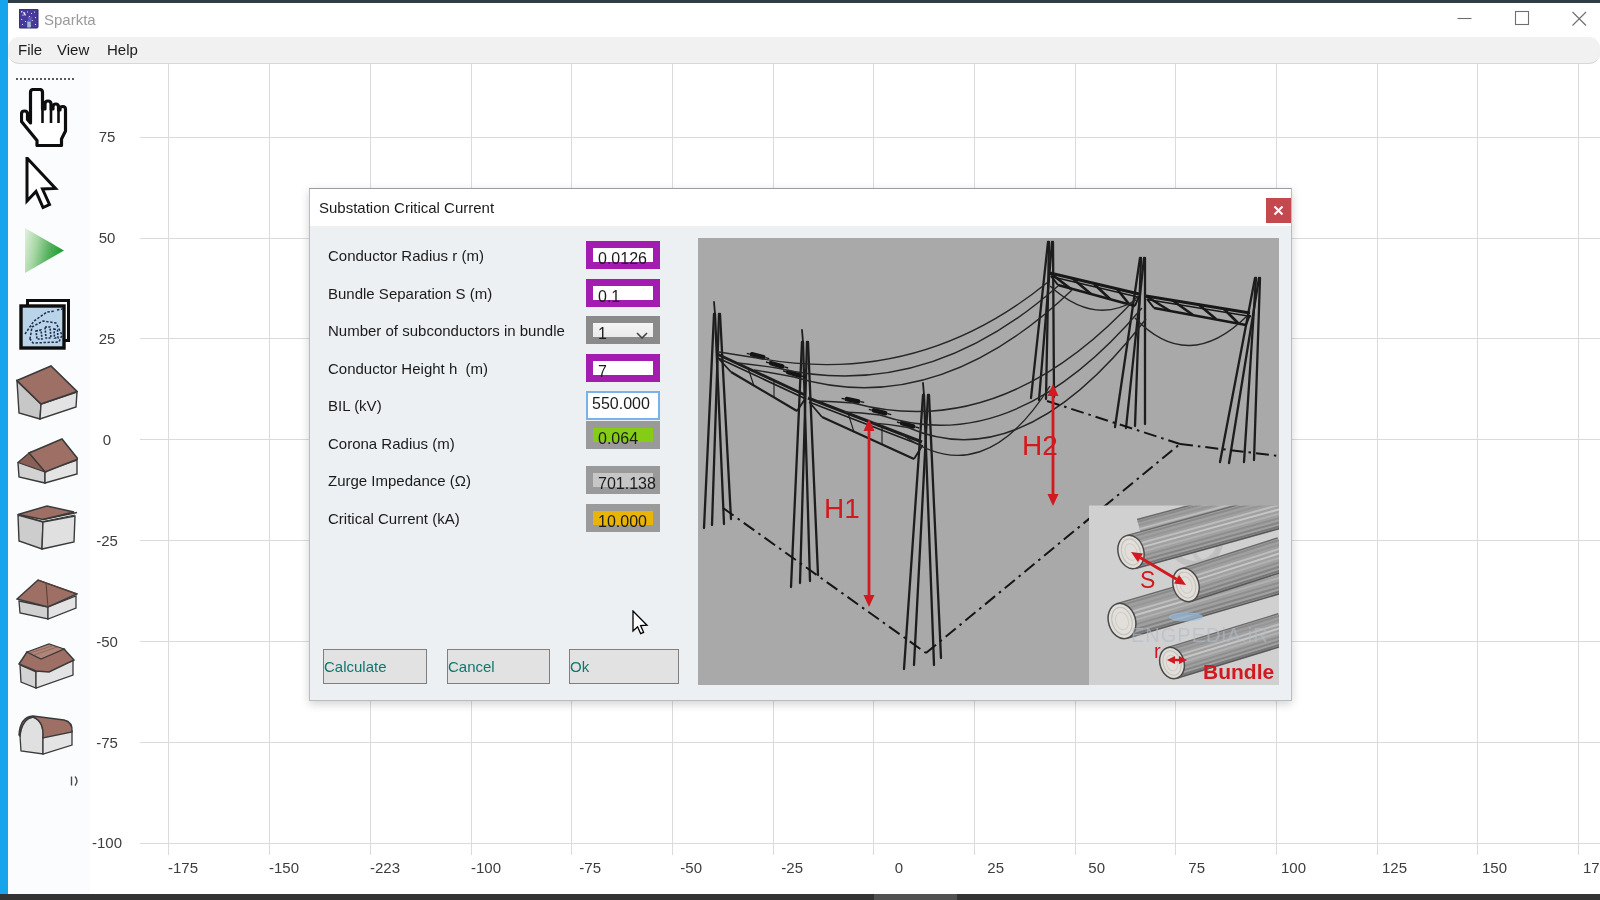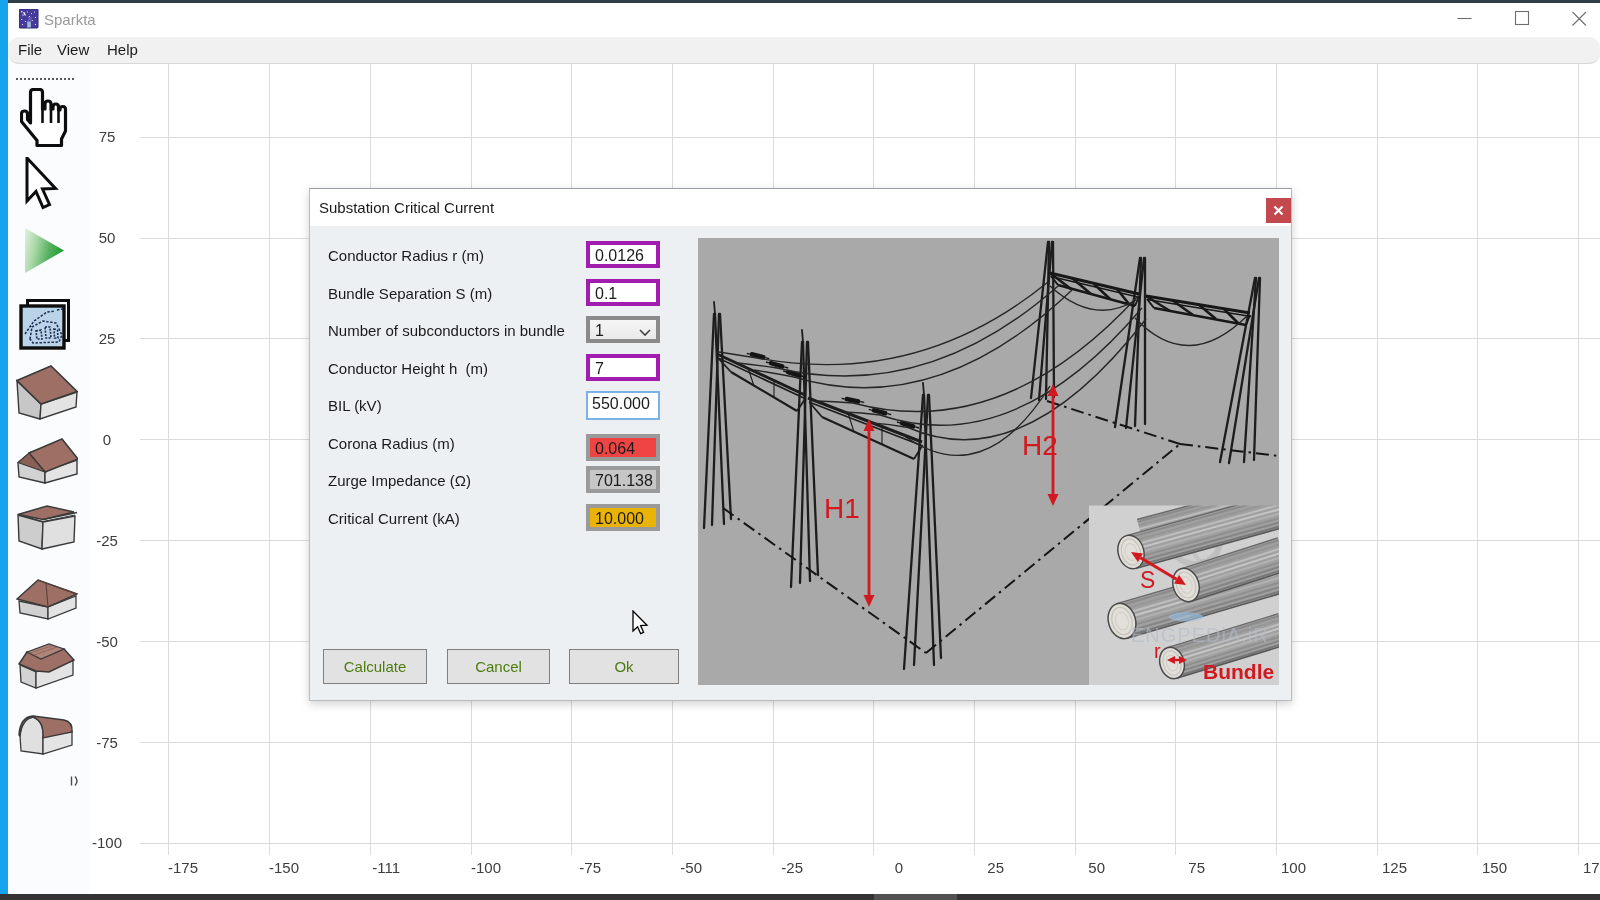--- a/index.html
+++ b/index.html
@@ -8,23 +8,23 @@
   .abs { position:absolute; }
   #menubar { left:8px; top:37px; width:1592px; height:27px; background:#f1f1f1;
     border-bottom:1px solid #d8d8d8; color:#1b1b1b; font-size:15px;border-radius:11px; }
   .menuitem { position:absolute; top:4px; }
   .ylab { position:absolute; width:60px; text-align:center; color:#3d3d3d; font-size:15px; }
   .xlab { position:absolute; width:60px; text-align:right; color:#3d3d3d; font-size:15px; top:859px; }
   #dialog { left:309px; top:188px; width:983px; height:513px; background:#edf0f3;
     border:1px solid #b8bcc0; border-top:1px solid #999fa4; box-shadow:0 3px 9px rgba(0,0,0,0.18); }
   .flabel { position:absolute; left:18px; font-size:15px; color:#1a1a1a; white-space:nowrap;text-align:center; }
   .finput { position:absolute; left:276px; width:74px; height:27px; background:#fff;
-    border:4px solid #a21caf; font-size:16px; color:#1c1c1c; padding:2px 0 12px 5px; }
+    border:7px solid #a21caf; font-size:16px; color:#1c1c1c; padding:2px 0 12px 5px; }
   .btn { position:absolute; top:460px; height:35px; background:#e2e2e2; border:1px solid #7f7f7f;
-    font-size:15px; color:#4d7c0f; text-align:center; line-height:33px; }
+    font-size:15px; color:#0f766e; line-height:33px; }
 </style>
 </head>
 <body>
 <div class="abs" style="left:0;top:0;width:8px;height:894px;background:#16a5ec"></div>
 <div class="abs" style="left:8px;top:0;width:1592px;height:3px;background:#2e3d46"></div>
 <div class="abs" style="left:8px;top:3px;width:1592px;height:34px;background:#fff"></div>
 <svg class="abs" style="left:19px;top:9px" width="20" height="20" viewBox="0 0 20 20">
 <rect x="0" y="0" width="19" height="19" rx="1" fill="#463b9a"></rect>
 <rect x="0" y="0" width="19" height="19" rx="1" fill="none" stroke="#2e2670" stroke-width="1"></rect>
 <g fill="#ffffff" opacity="0.85">
@@ -90,21 +90,21 @@
 <div class="ylab" style="left:77px;top:128px">75</div>
 <div class="ylab" style="left:77px;top:229px">50</div>
 <div class="ylab" style="left:77px;top:330px">25</div>
 <div class="ylab" style="left:77px;top:431px">0</div>
 <div class="ylab" style="left:77px;top:532px">-25</div>
 <div class="ylab" style="left:77px;top:633px">-50</div>
 <div class="ylab" style="left:77px;top:734px">-75</div>
 <div class="ylab" style="left:77px;top:834px">-100</div>
 <div class="xlab" style="left:138px">-175</div>
 <div class="xlab" style="left:239px">-150</div>
-<div class="xlab" style="left:340px">-111</div>
+<div class="xlab" style="left:340px">-223</div>
 <div class="xlab" style="left:441px">-100</div>
 <div class="xlab" style="left:541px">-75</div>
 <div class="xlab" style="left:642px">-50</div>
 <div class="xlab" style="left:743px">-25</div>
 <div class="xlab" style="left:843px">0</div>
 <div class="xlab" style="left:944px">25</div>
 <div class="xlab" style="left:1045px">50</div>
 <div class="xlab" style="left:1145px">75</div>
 <div class="xlab" style="left:1246px">100</div>
 <div class="xlab" style="left:1347px">125</div>
@@ -205,21 +205,21 @@
 <div class="flabel" style="top:133.0px">Number of subconductors in bundle</div>
 <div class="finput" style="top:127.0px;background:linear-gradient(#f5f5f5,#eaeaea);border-color:#8a8a8a">1
 <svg class="abs" style="right:5px;top:9px" width="12" height="8" viewBox="0 0 12 8">
         <path d="M1,1 L6,6 L11,1" stroke="#444" stroke-width="1.6" fill="none"></path>
       </svg></div>
 <div class="flabel" style="top:170.5px">Conductor Height h&nbsp; (m)</div>
 <div class="finput" style="top:164.5px">7</div>
 <div class="flabel" style="top:208.0px">BIL (kV)</div>
 <div class="finput" style="top:202.0px;height:29px;border:2px solid #7ab2e8;padding:2px 0 10px 4px">550.000</div>
 <div class="flabel" style="top:245.5px">Corona Radius (m)</div>
-<div class="finput" style="top:245px;background:#ef4444;border-color:#9a9a9a">0.064</div>
+<div class="finput" style="top:232px;background:#84cc16;border-color:#9a9a9a">0.064</div>
 <div class="flabel" style="top:283.0px">Zurge Impedance (Ω)</div>
 <div class="finput" style="top:277.0px;background:#c6c6c6;border-color:#9a9a9a">701.138</div>
 <div class="flabel" style="top:320.5px">Critical Current (kA)</div>
 <div class="finput" style="top:314.5px;background:#eab308;border-color:#9a9a9a">10.000</div>
 <div class="btn" style="left:13px;width:104px">Calculate</div>
 <div class="btn" style="left:137px;width:103px">Cancel</div>
 <div class="btn" style="left:259px;width:110px">Ok</div>
 <div class="abs" style="left:388px;top:49px;width:581px;height:447px;background:#a9a9a9">
 <svg width="581" height="447" viewBox="0 0 581 447">
 <g stroke="#1d1d1d" fill="none" stroke-width="2.3" stroke-linecap="round">

